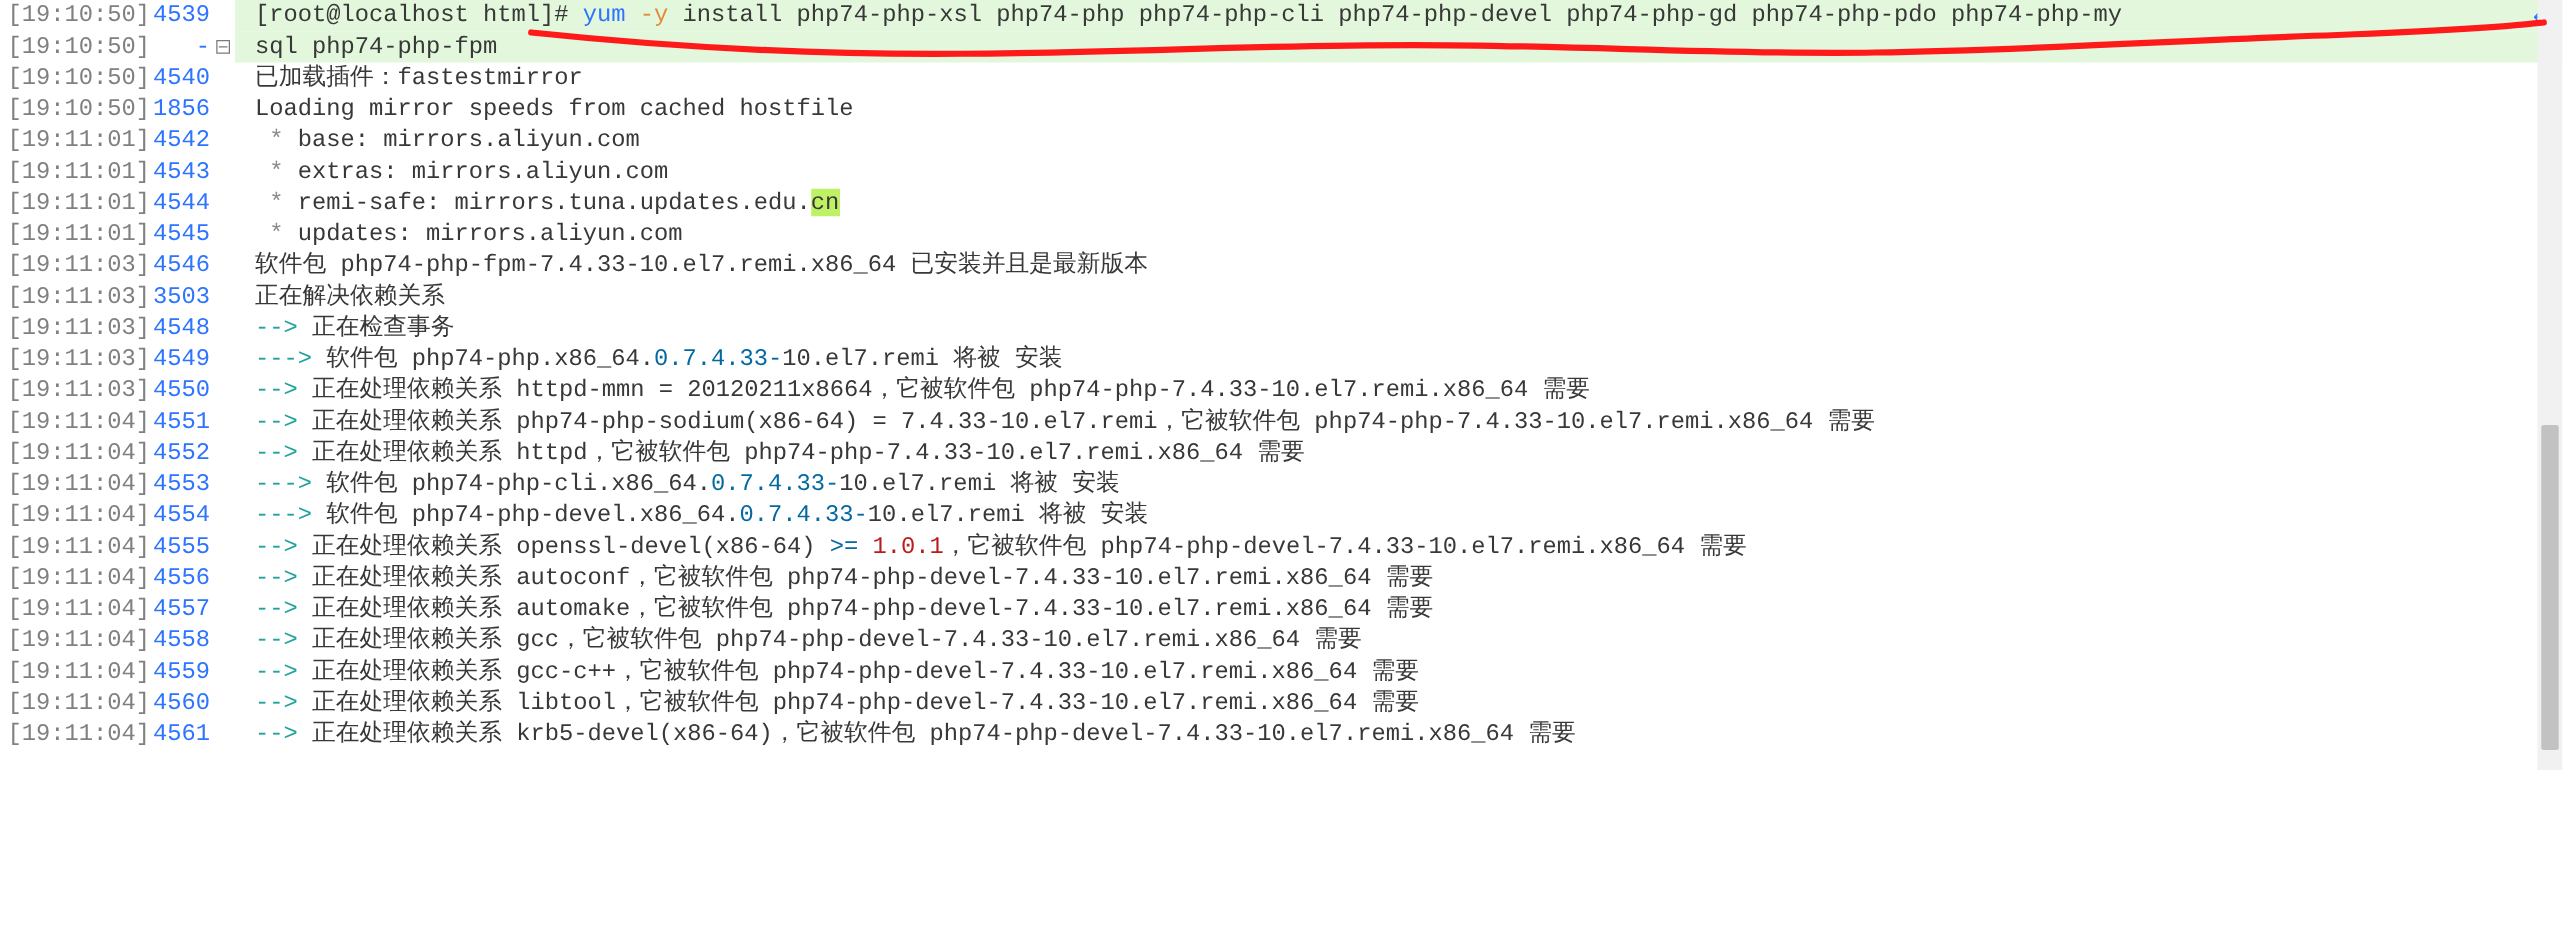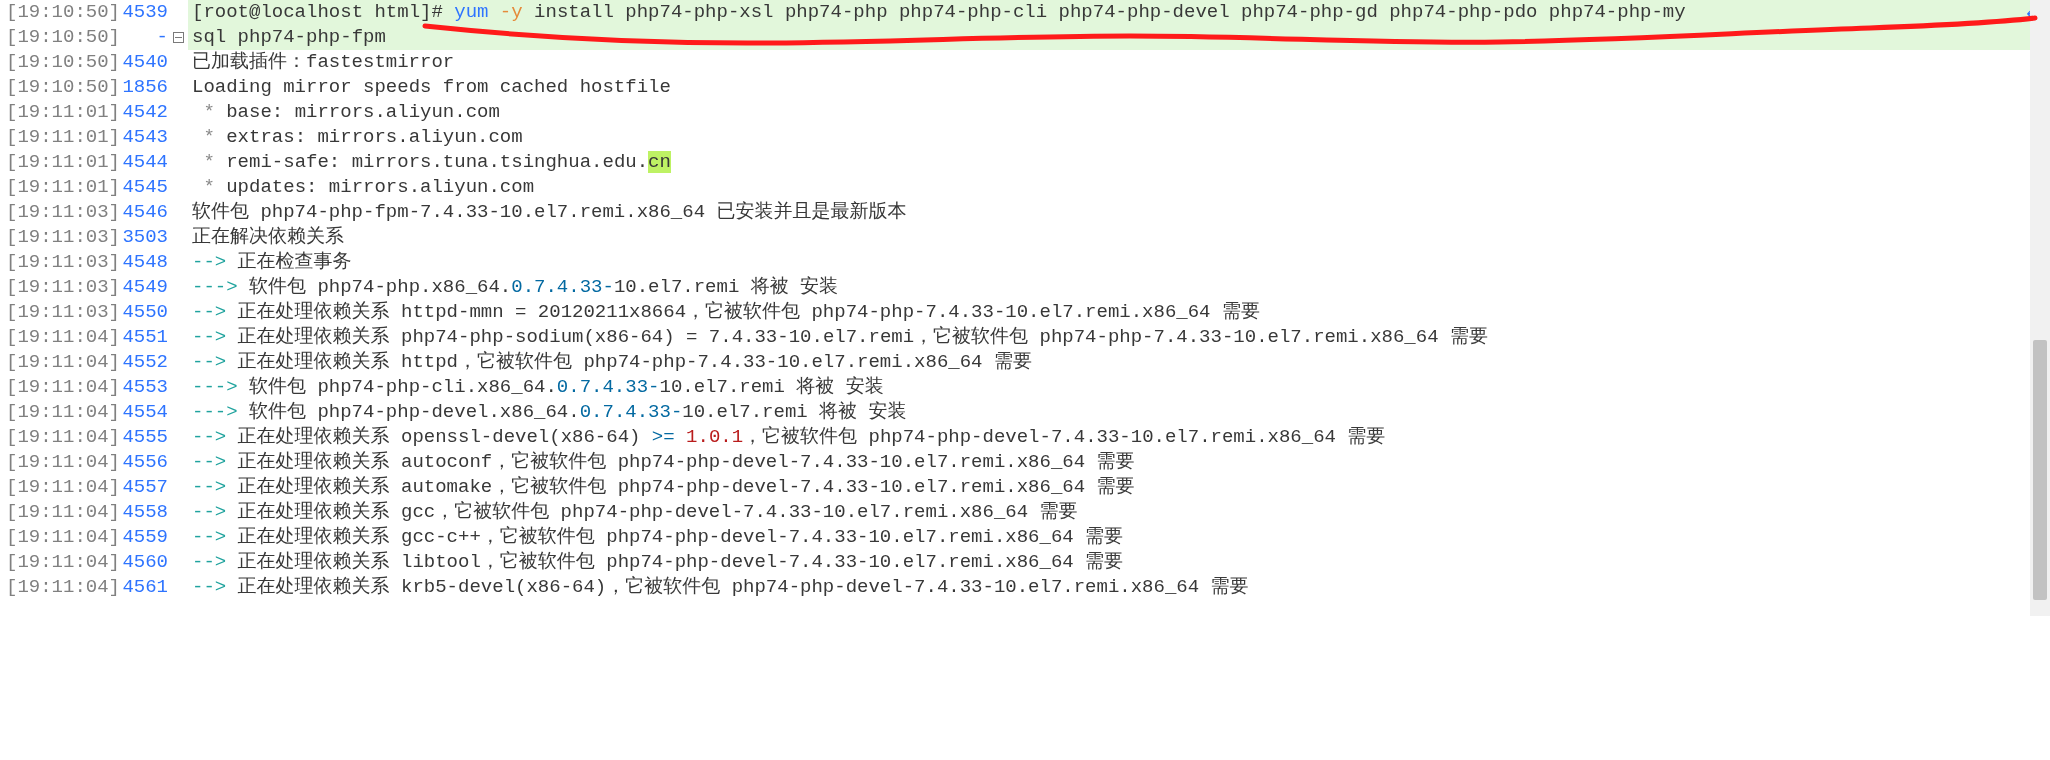--- a/index.html
+++ b/index.html
@@ -39,21 +39,21 @@
   }
   .gutter-col {
     width: 20px;
     display: flex;
     align-items: center;
     justify-content: center;
     box-sizing: border-box;
   }
   .code-col {
     flex: 1 1 auto;
-    padding-left: 4px;
+    padding-left: 16px;
     box-sizing: border-box;
   }
   .hl-green {
     background: #e2f7db;
   }
   .cmd-prompt { color: #383838; }
   .cmd-yum   { color: #2e74ff; }
   .cmd-flag  { color: #e58a3a; }
   .grey-star { color: #8a8a8a; }
   .teal      { color: #0369a1; }
@@ -112,21 +112,21 @@
 <body>
 
 <div class="viewport">
   <div id="rows-host">
       <div class="row"><span class="ts-col">[19:10:50]</span><span class="ln-col">4539</span><span class="gutter-col"></span><span class="code-col hl-green"><span class="cmd-prompt">[root@localhost html]# </span><span class="cmd-yum">yum </span><span class="cmd-flag">-y </span><span>install php74-php-xsl php74-php php74-php-cli php74-php-devel php74-php-gd php74-php-pdo php74-php-my</span><span class="wrap-mark">↵</span></span></div>
       <div class="row"><span class="ts-col">[19:10:50]</span><span class="ln-col">-</span><span class="gutter-col"><span class="collapse-box"></span></span><span class="code-col hl-green"><span>sql php74-php-fpm</span></span></div>
       <div class="row"><span class="ts-col">[19:10:50]</span><span class="ln-col">4540</span><span class="gutter-col"></span><span class="code-col"><span>已加载插件：fastestmirror</span></span></div>
       <div class="row"><span class="ts-col">[19:10:50]</span><span class="ln-col">1856</span><span class="gutter-col"></span><span class="code-col"><span>Loading mirror speeds from cached hostfile</span></span></div>
       <div class="row"><span class="ts-col">[19:11:01]</span><span class="ln-col">4542</span><span class="gutter-col"></span><span class="code-col"><span class="grey-star"> * </span><span>base: mirrors.aliyun.com</span></span></div>
       <div class="row"><span class="ts-col">[19:11:01]</span><span class="ln-col">4543</span><span class="gutter-col"></span><span class="code-col"><span class="grey-star"> * </span><span>extras: mirrors.aliyun.com</span></span></div>
-      <div class="row"><span class="ts-col">[19:11:01]</span><span class="ln-col">4544</span><span class="gutter-col"></span><span class="code-col"><span class="grey-star"> * </span><span>remi-safe: mirrors.tuna.tsinghua.edu.</span><span class="sel-cn">cn</span></span></div>
+      <div class="row"><span class="ts-col">[19:11:01]</span><span class="ln-col">4544</span><span class="gutter-col"></span><span class="code-col"><span class="grey-star"> * </span><span>remi-safe: mirrors.tuna.updates.edu.</span><span class="sel-cn">cn</span></span></div>
       <div class="row"><span class="ts-col">[19:11:01]</span><span class="ln-col">4545</span><span class="gutter-col"></span><span class="code-col"><span class="grey-star"> * </span><span>updates: mirrors.aliyun.com</span></span></div>
       <div class="row"><span class="ts-col">[19:11:03]</span><span class="ln-col">4546</span><span class="gutter-col"></span><span class="code-col"><span>软件包 php74-php-fpm-7.4.33-10.el7.remi.x86_64 已安装并且是最新版本</span></span></div>
       <div class="row"><span class="ts-col">[19:11:03]</span><span class="ln-col">3503</span><span class="gutter-col"></span><span class="code-col"><span>正在解决依赖关系</span></span></div>
       <div class="row"><span class="ts-col">[19:11:03]</span><span class="ln-col">4548</span><span class="gutter-col"></span><span class="code-col"><span class="arrow">--&gt; </span><span>正在检查事务</span></span></div>
       <div class="row"><span class="ts-col">[19:11:03]</span><span class="ln-col">4549</span><span class="gutter-col"></span><span class="code-col"><span class="arrow">---&gt; </span><span>软件包 php74-php.x86_64.</span><span class="teal">0.7.4.33-</span><span>10.el7.remi 将被 安装</span></span></div>
       <div class="row"><span class="ts-col">[19:11:03]</span><span class="ln-col">4550</span><span class="gutter-col"></span><span class="code-col"><span class="arrow">--&gt; </span><span>正在处理依赖关系 httpd-mmn = 20120211x8664，它被软件包 php74-php-7.4.33-10.el7.remi.x86_64 需要</span></span></div>
       <div class="row"><span class="ts-col">[19:11:04]</span><span class="ln-col">4551</span><span class="gutter-col"></span><span class="code-col"><span class="arrow">--&gt; </span><span>正在处理依赖关系 php74-php-sodium(x86-64) = 7.4.33-10.el7.remi，它被软件包 php74-php-7.4.33-10.el7.remi.x86_64 需要</span></span></div>
       <div class="row"><span class="ts-col">[19:11:04]</span><span class="ln-col">4552</span><span class="gutter-col"></span><span class="code-col"><span class="arrow">--&gt; </span><span>正在处理依赖关系 httpd，它被软件包 php74-php-7.4.33-10.el7.remi.x86_64 需要</span></span></div>
       <div class="row"><span class="ts-col">[19:11:04]</span><span class="ln-col">4553</span><span class="gutter-col"></span><span class="code-col"><span class="arrow">---&gt; </span><span>软件包 php74-php-cli.x86_64.</span><span class="teal">0.7.4.33-</span><span>10.el7.remi 将被 安装</span></span></div>
       <div class="row"><span class="ts-col">[19:11:04]</span><span class="ln-col">4554</span><span class="gutter-col"></span><span class="code-col"><span class="arrow">---&gt; </span><span>软件包 php74-php-devel.x86_64.</span><span class="teal">0.7.4.33-</span><span>10.el7.remi 将被 安装</span></span></div>

